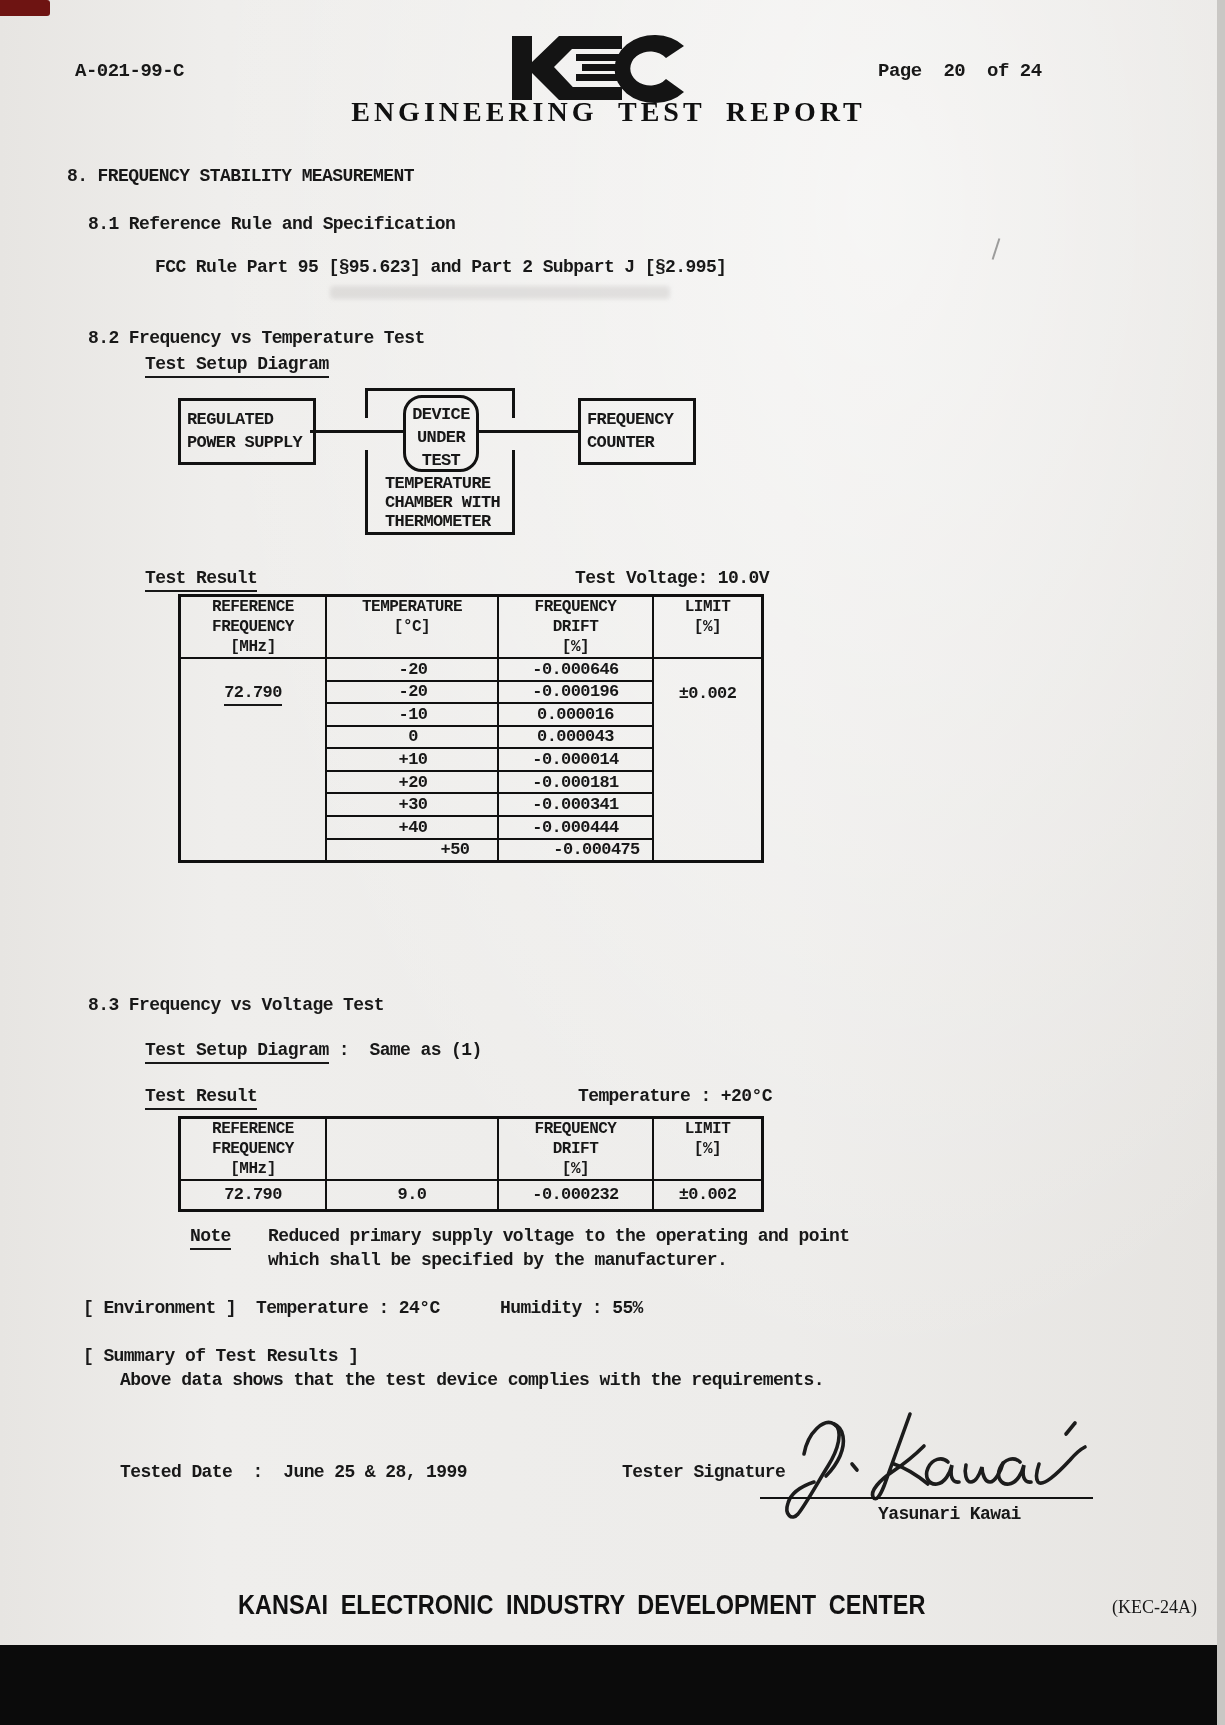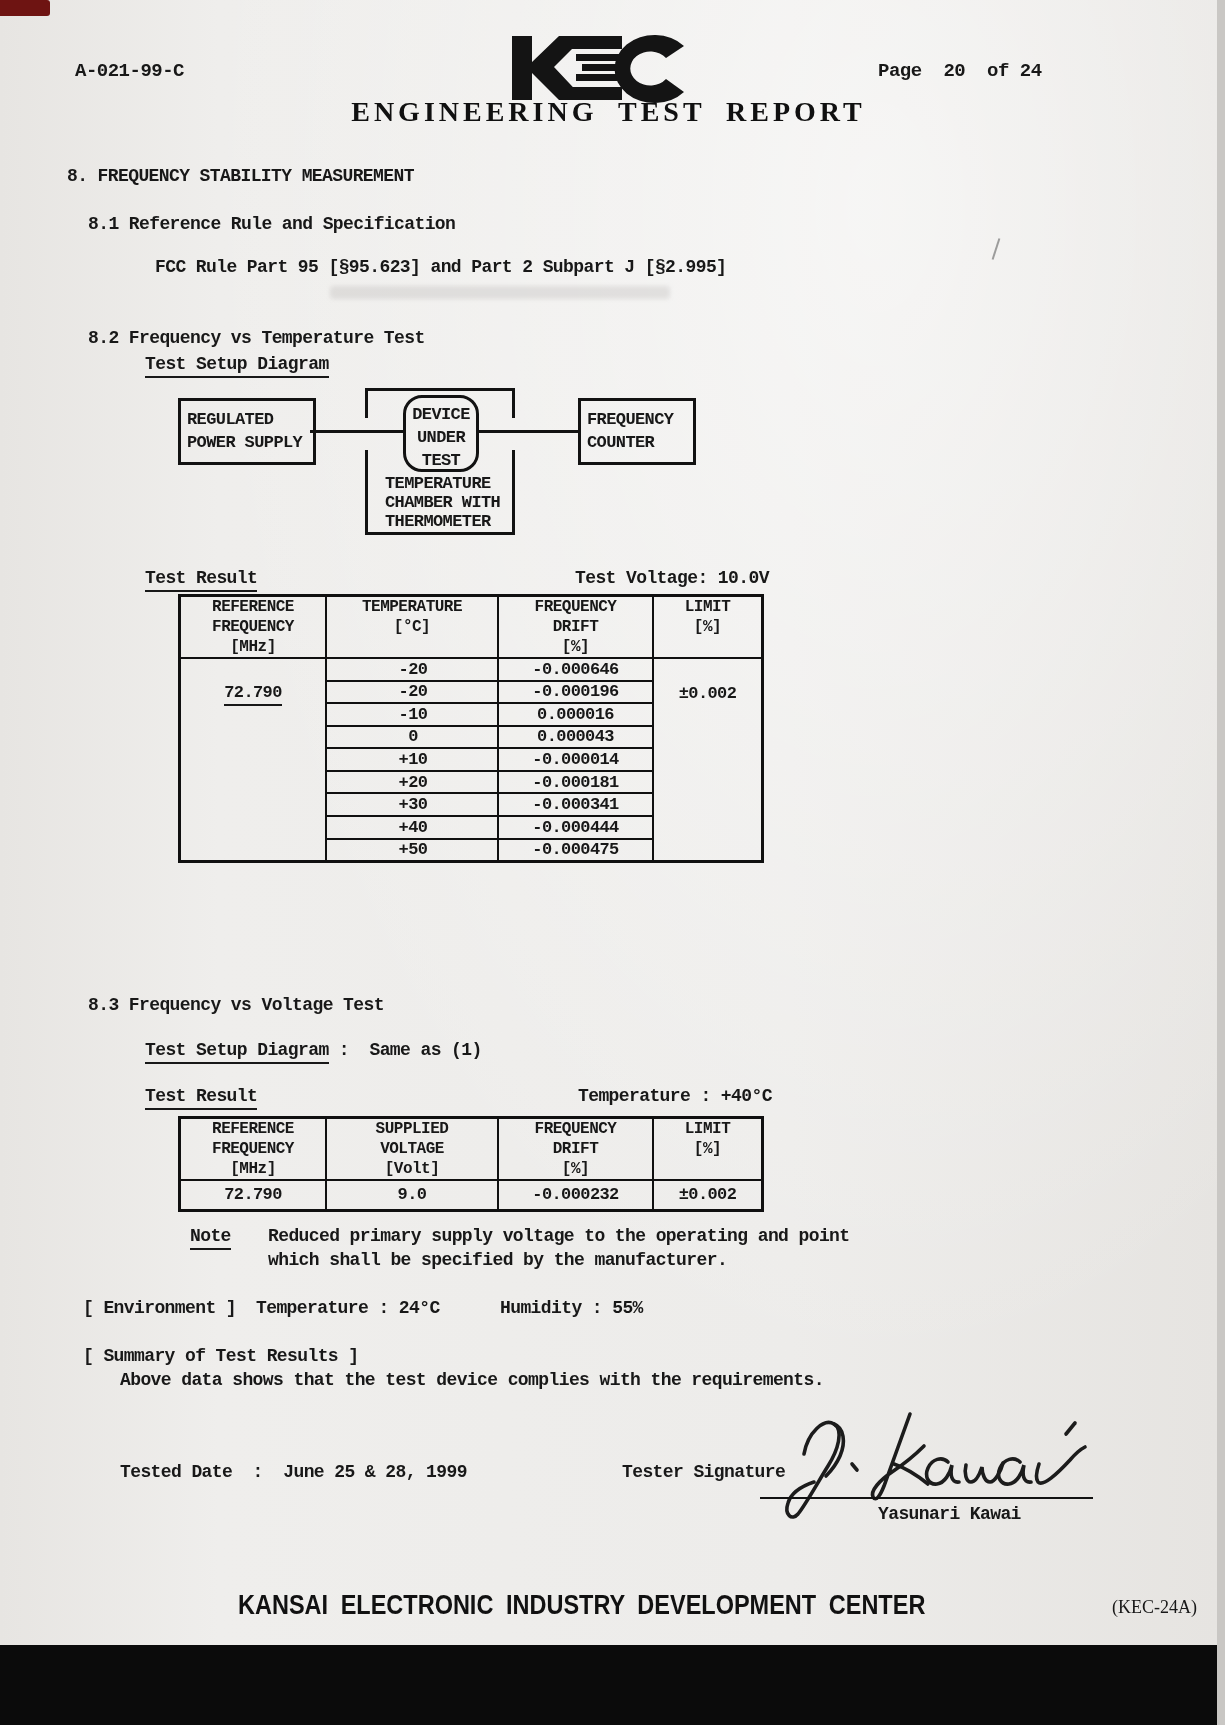--- a/index.html
+++ b/index.html
@@ -25,21 +25,21 @@
     font-family:"Liberation Serif","DejaVu Serif",serif;
     font-size:28px;font-weight:700;letter-spacing:4px;word-spacing:10px;color:#101010;
   }
   
   .tbl{position:absolute;border:3px solid #101010;}
   .vline{position:absolute;top:0;bottom:0;width:2px;background:#101010;}
   .hline{position:absolute;left:0;right:0;height:2px;background:#101010;}
   .hcell{position:absolute;top:0;height:60px;text-align:center;font-size:16px;letter-spacing:-0.5px;line-height:20px;}
   .rows{position:absolute;display:flex;flex-direction:column;}
   .trow{flex:1;display:flex;border-bottom:2px solid #101010;}
-  .trow:last-child{border-bottom:none;}
+  .trow:last-child{border-bottom:none;padding-left:42px;}
   .tcell{display:flex;align-items:center;justify-content:center;font-size:17px;letter-spacing:-0.6px;}
   .dcell{position:absolute;text-align:center;font-size:17px;letter-spacing:-0.6px;}
   .smudge{position:absolute;background:rgba(110,108,104,0.14);filter:blur(2px);border-radius:4px;}
   .footer-org{
     font-family:"Liberation Sans","DejaVu Sans",sans-serif;font-weight:700;
     font-size:27px;letter-spacing:0px;word-spacing:7px;color:#111;
     transform:scaleX(0.87);transform-origin:left center;white-space:pre;
   }
   .serif18{font-family:"Liberation Serif","DejaVu Serif",serif;font-size:18px;font-weight:400;}
 </style>
@@ -190,38 +190,33 @@
         <div class="tcell" style="flex:1;">-0.000475</div>
       </div>
     </div>
   </div>
 
   <div class="abs t18" style="left:88px;top:995px;">8.3 Frequency vs Voltage Test</div>
   <div class="abs t18" style="left:145px;top:1040px;">
     <span class="ul">Test Setup Diagram</span><span class="pre"> :  Same as (1)</span>
   </div>
   <div class="abs t18" style="left:145px;top:1086px;"><span class="ul">Test Result</span></div>
-  <div class="abs t18" style="left:578px;top:1086px;">Temperature : +40°C</div>
+  <div class="abs t18" style="left:578px;top:1086px;">Temperature : +20°C</div>
 
   <div class="tbl" style="left:178px;top:1116px;width:580px;height:90px;">
     <div class="vline" style="left:144px;"></div>
     <div class="vline" style="left:316px;"></div>
     <div class="vline" style="left:471px;"></div>
     <div class="hline" style="top:60px;"></div>
 
     <div class="hcell" style="left:0;width:144px;">
       <div>REFERENCE</div>
         <div>FREQUENCY</div>
         <div>[MHz]</div>
     </div>
-    <div class="hcell" style="left:146px;width:170px;">
-      <div>SUPPLIED</div>
-        <div>VOLTAGE</div>
-        <div>[Volt]</div>
-    </div>
     <div class="hcell" style="left:318px;width:153px;">
       <div>FREQUENCY</div>
         <div>DRIFT</div>
         <div>[%]</div>
     </div>
     <div class="hcell" style="left:473px;width:107px;">
       <div>LIMIT</div>
         <div></div>
         <div>[%]</div>
     </div>

